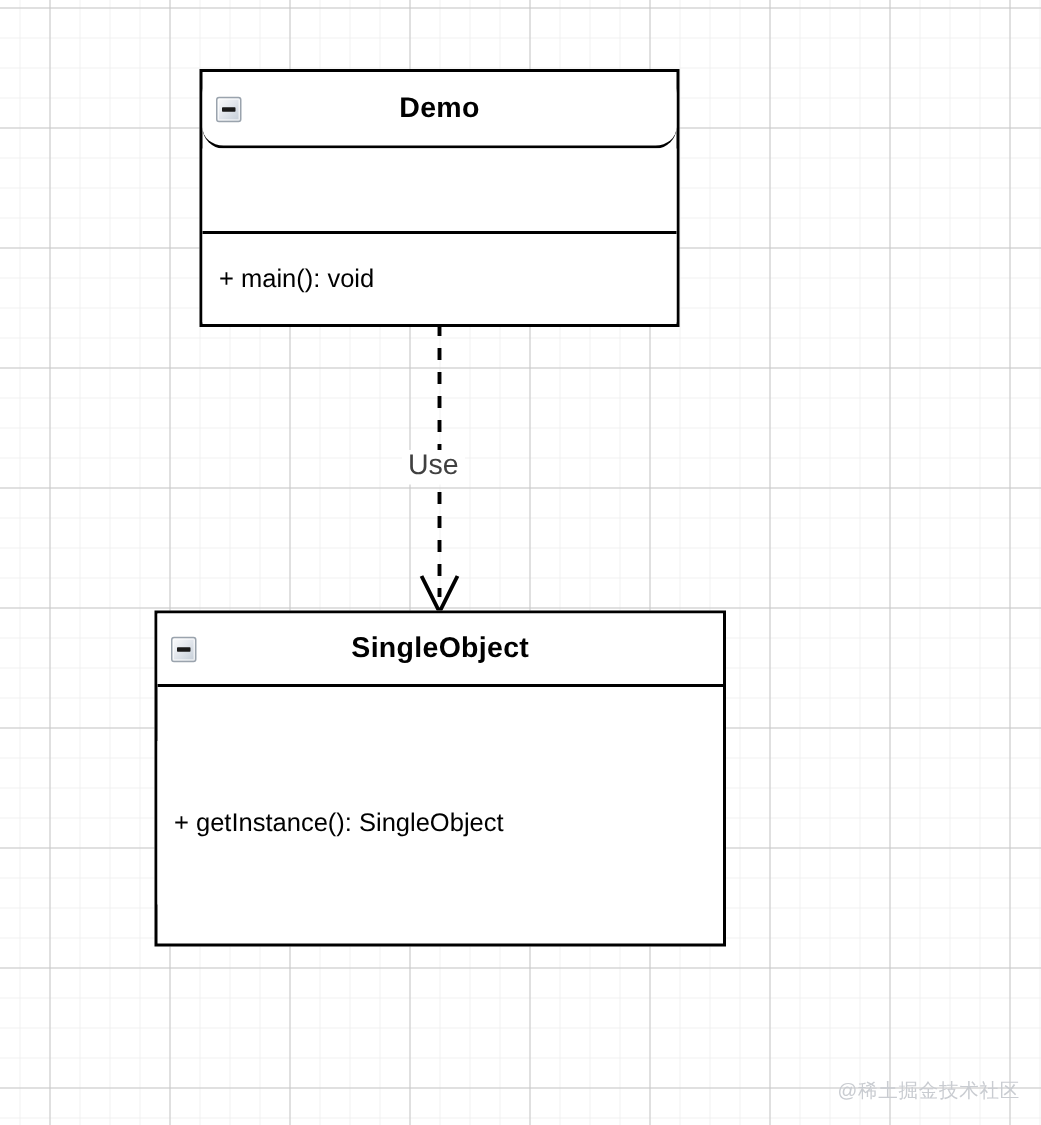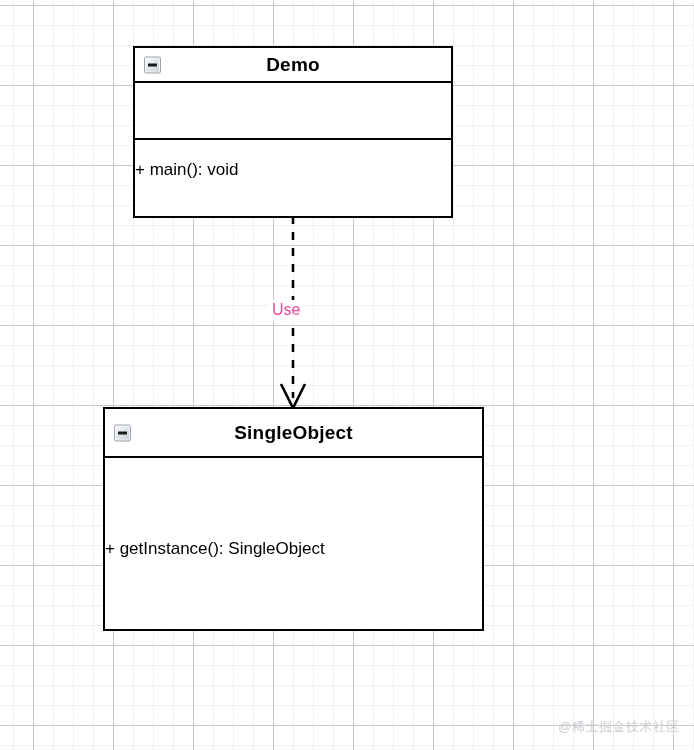--- a/index.html
+++ b/index.html
@@ -88,33 +88,33 @@
     flex-direction: column;
     justify-content: center;
   }
   .uml-compartment.divided {
     border-bottom: 2.5px solid #000000;
   }
 
   .uml-member {
     font-size: 17px;
     color: #000000;
-    padding-left: 0;
+    padding-left: 11px;
     line-height: 1.15;
     white-space: nowrap;
   }
 
   
   #demo-class {
     left: 133px;
     top: 46px;
     width: 320px;
     height: 172px;
   }
-  #demo-class .uml-header { height: 35px; }
+  #demo-class .uml-header { height: 51px; border-radius: 14px; }
   #demo-class .empty-compartment { height: 57px; }
   #demo-class .methods-compartment { height: 59px; }
 
   
   #singleobject-class {
     left: 103px;
     top: 407px;
     width: 381px;
     height: 224px;
   }
@@ -134,22 +134,22 @@
     top: 216px;
     width: 76px;
     height: 196px;
     pointer-events: none;
   }
 
   #use-label {
     position: absolute;
     left: 268px;
     top: 300px;
-    font-size: 16px;
-    color: #ec4899;
+    font-size: 19px;
+    color: #404040;
     background: #ffffff;
     padding: 1px 4px;
     line-height: 1.1;
   }
 
   
   #watermark {
     position: absolute;
     right: 14px;
     bottom: 14px;

